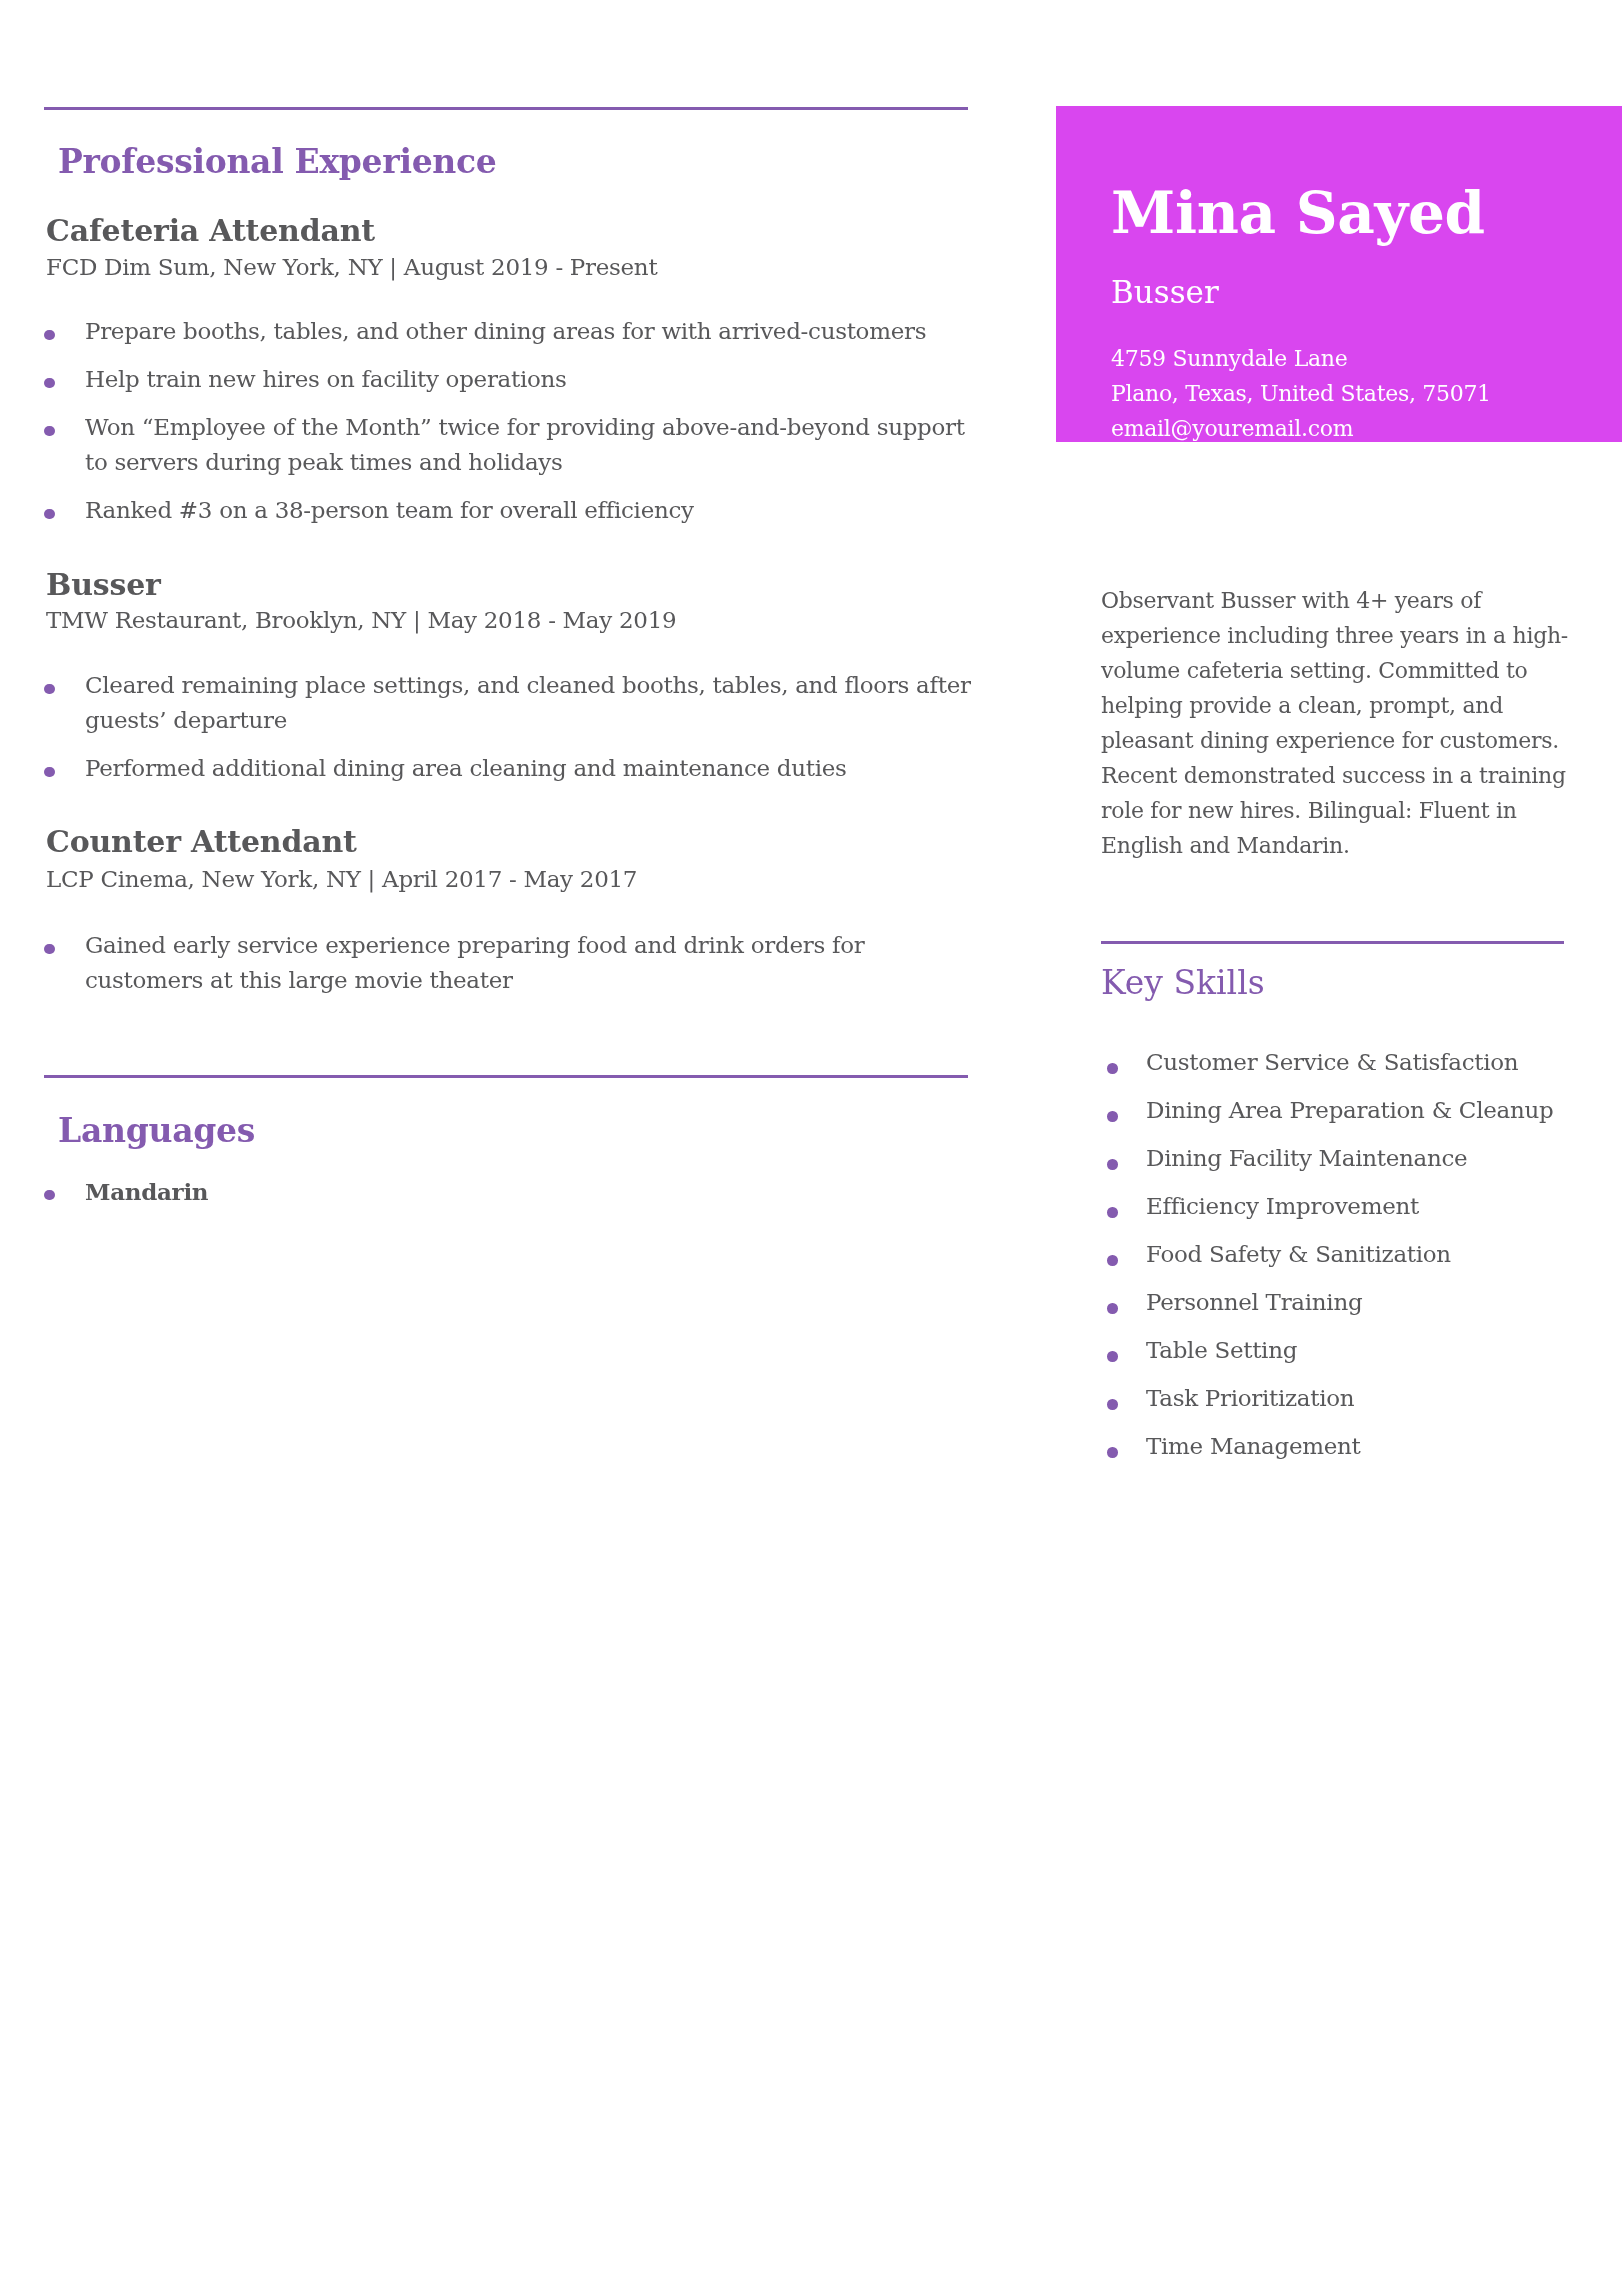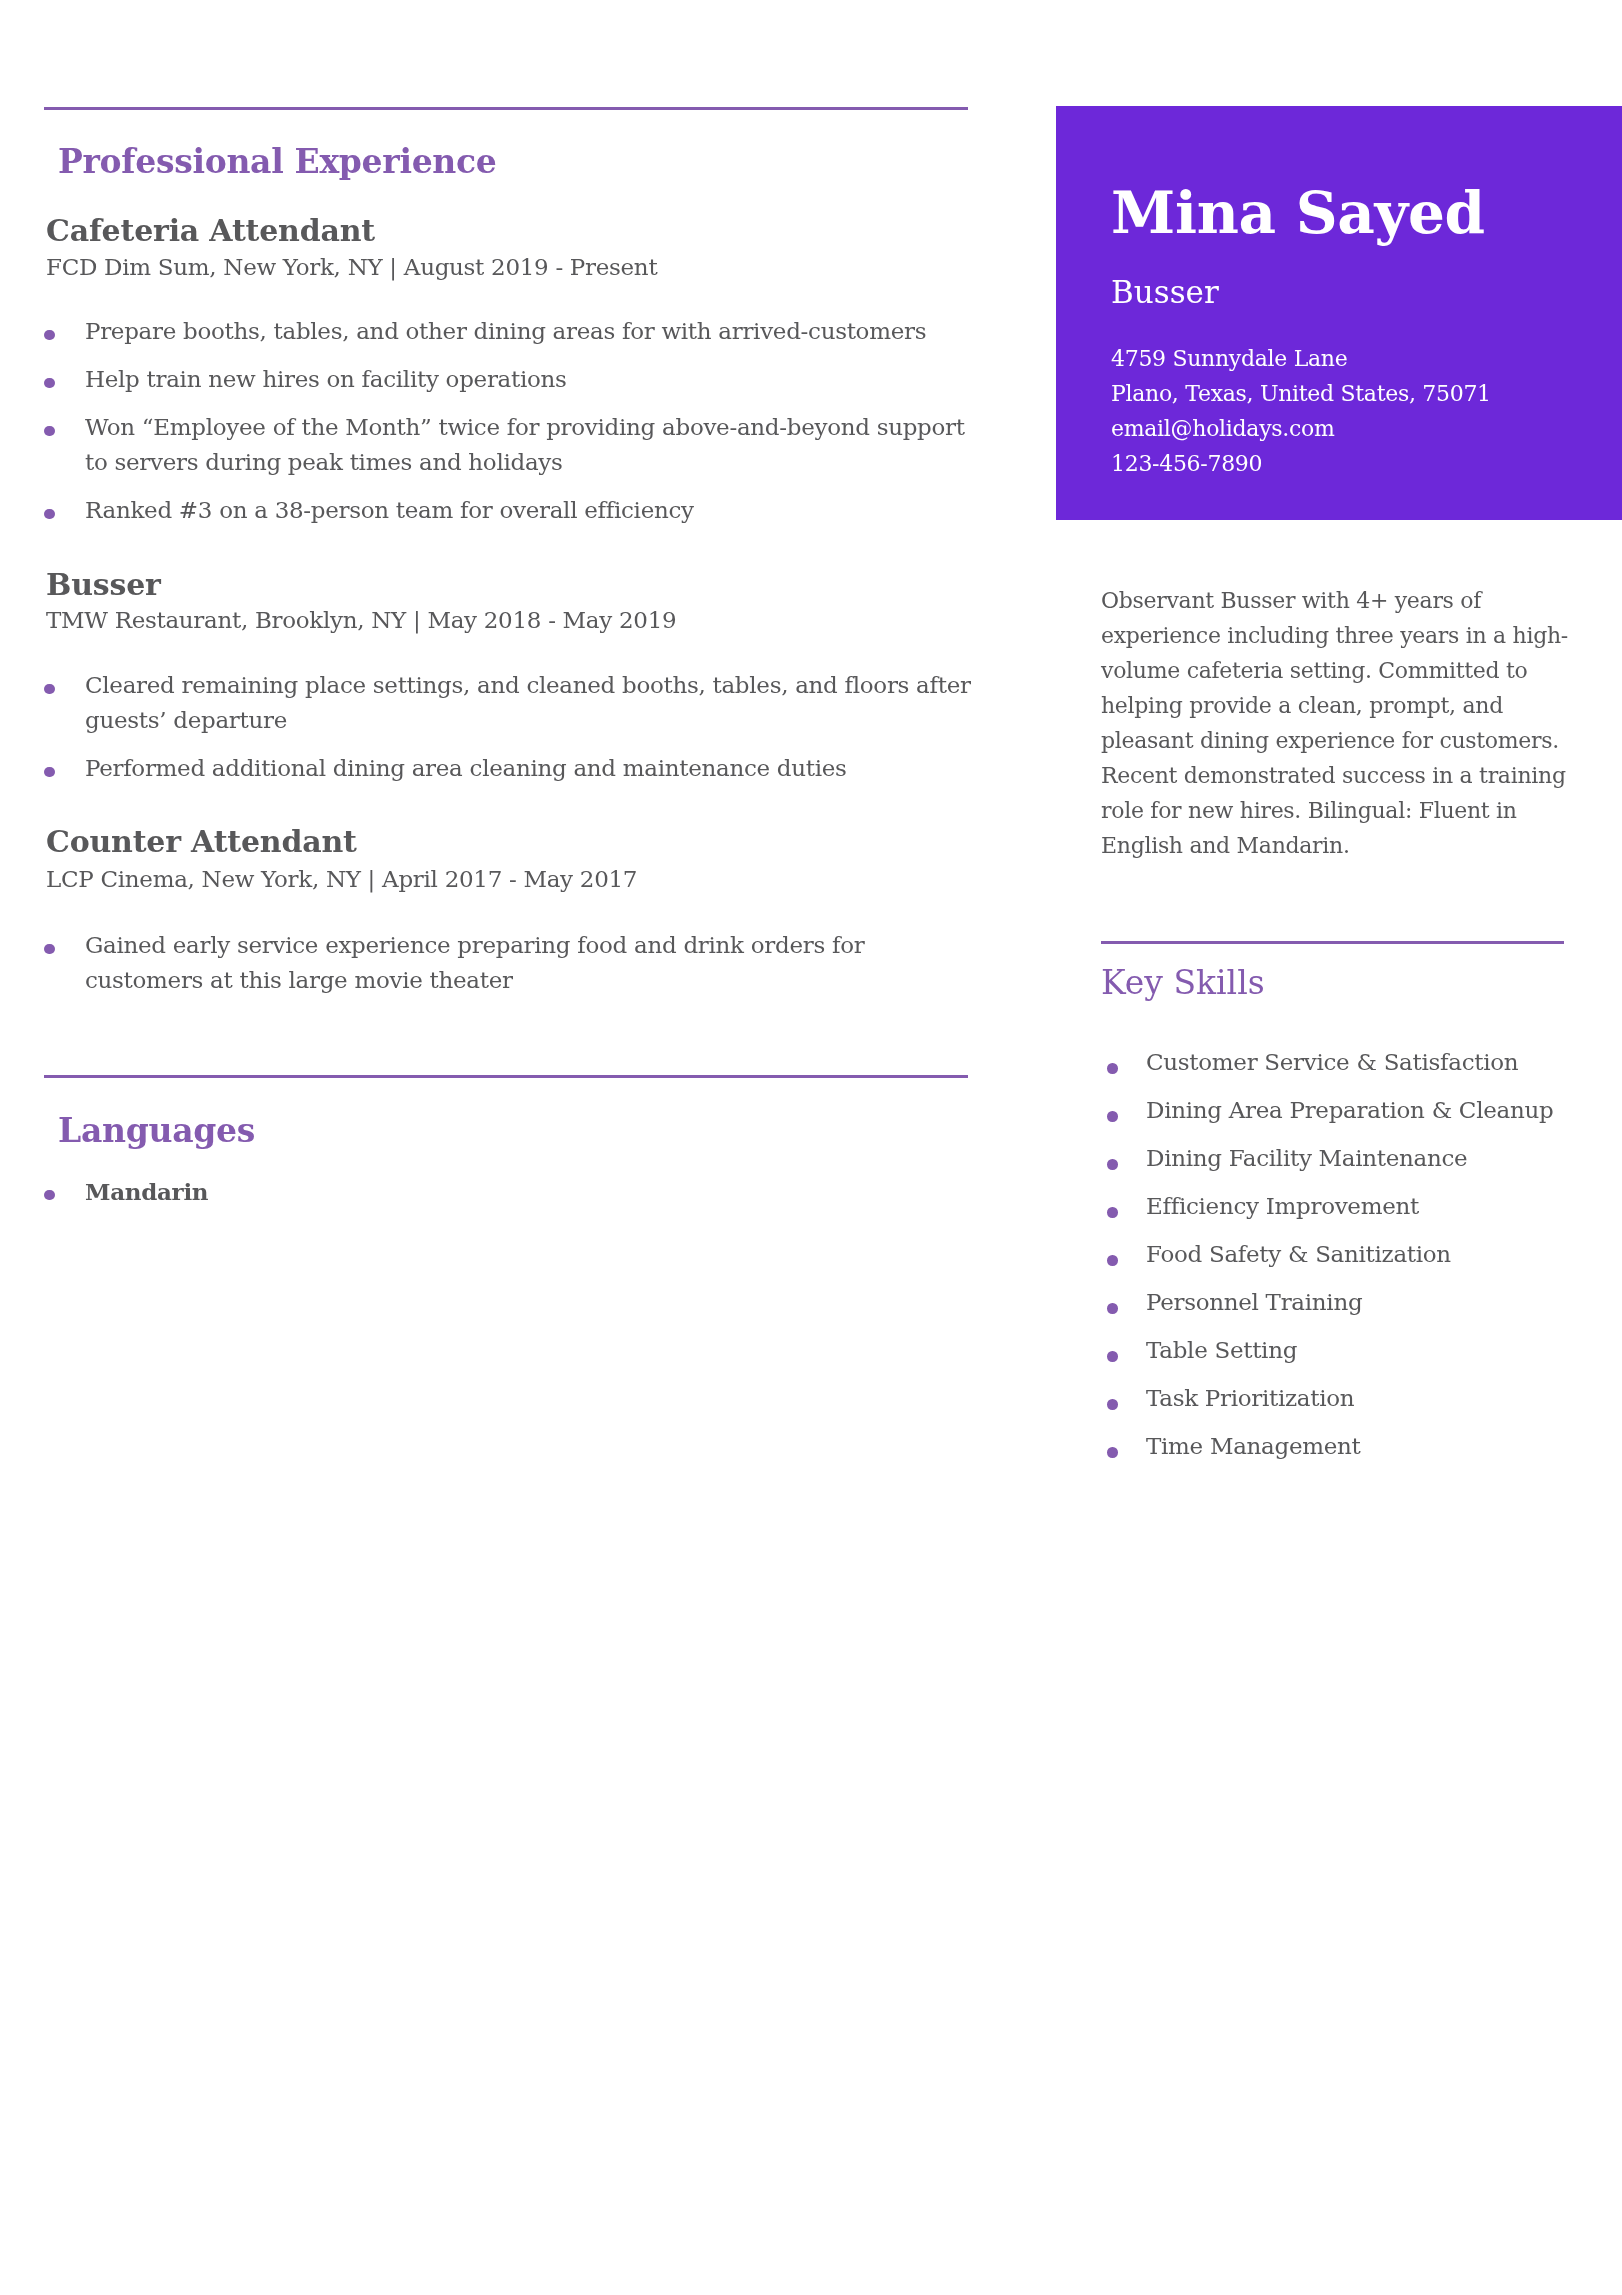--- a/index.html
+++ b/index.html
@@ -25,22 +25,22 @@
   ul.bullets li {
     position: relative; padding-left: 41px; font-size: 23px; line-height: 35px;
     color: #58585a; letter-spacing: -0.3px; margin-bottom: 13px;
   }
   ul.bullets li .dot {
     position: absolute; left: 0; top: 15.7px; width: 10.5px; height: 10.5px;
     border-radius: 50%; background: #845baf;
   }
   
   .header-box {
-    position: absolute; left: 1056px; top: 106px; width: 567px; height: 414px;
-    background: #6d28d9;
+    position: absolute; left: 1056px; top: 106px; width: 567px; height: 336px;
+    background: #d946ef;
   }
   .name {
     position: absolute; left: 55px; top: 78px; font-size: 58px; font-weight: bold;
     color: #ffffff; line-height: 1; letter-spacing: -0.3px; margin: 0; white-space: nowrap;
   }
   .role {
     position: absolute; left: 55px; top: 171px; font-size: 31px; color: #ffffff;
     line-height: 1; margin: 0;
   }
   .contact {
@@ -100,21 +100,21 @@
 <ul class="bullets" style="left:44px; top:1174px; width:523px;">
   <li class="lang-item"><span class="dot"></span><span>Mandarin</span></li>
 </ul>
 
 <div class="header-box">
   <h1 class="name">Mina Sayed</h1>
   <div class="role">Busser</div>
   <div class="contact">
     <div>4759 Sunnydale Lane</div>
     <div>Plano, Texas, United States, 75071</div>
-    <div>email@holidays.com</div>
+    <div>email@youremail.com</div>
     <div>123-456-7890</div>
   </div>
 </div>
 
 <p class="summary">Observant Busser with 4+ years of experience including three years in a high-volume cafeteria setting. Committed to helping provide a clean, prompt, and pleasant dining experience for customers. Recent demonstrated success in a training role for new hires. Bilingual: Fluent in English and Mandarin.</p>
 
 <div class="rule" style="left:1101px; top:941px; width:463px;"></div>
 <h2 class="skills-title">Key Skills</h2>
 <ul class="skills">
   <li><span class="dot"></span><span>Customer Service &amp; Satisfaction</span></li>

